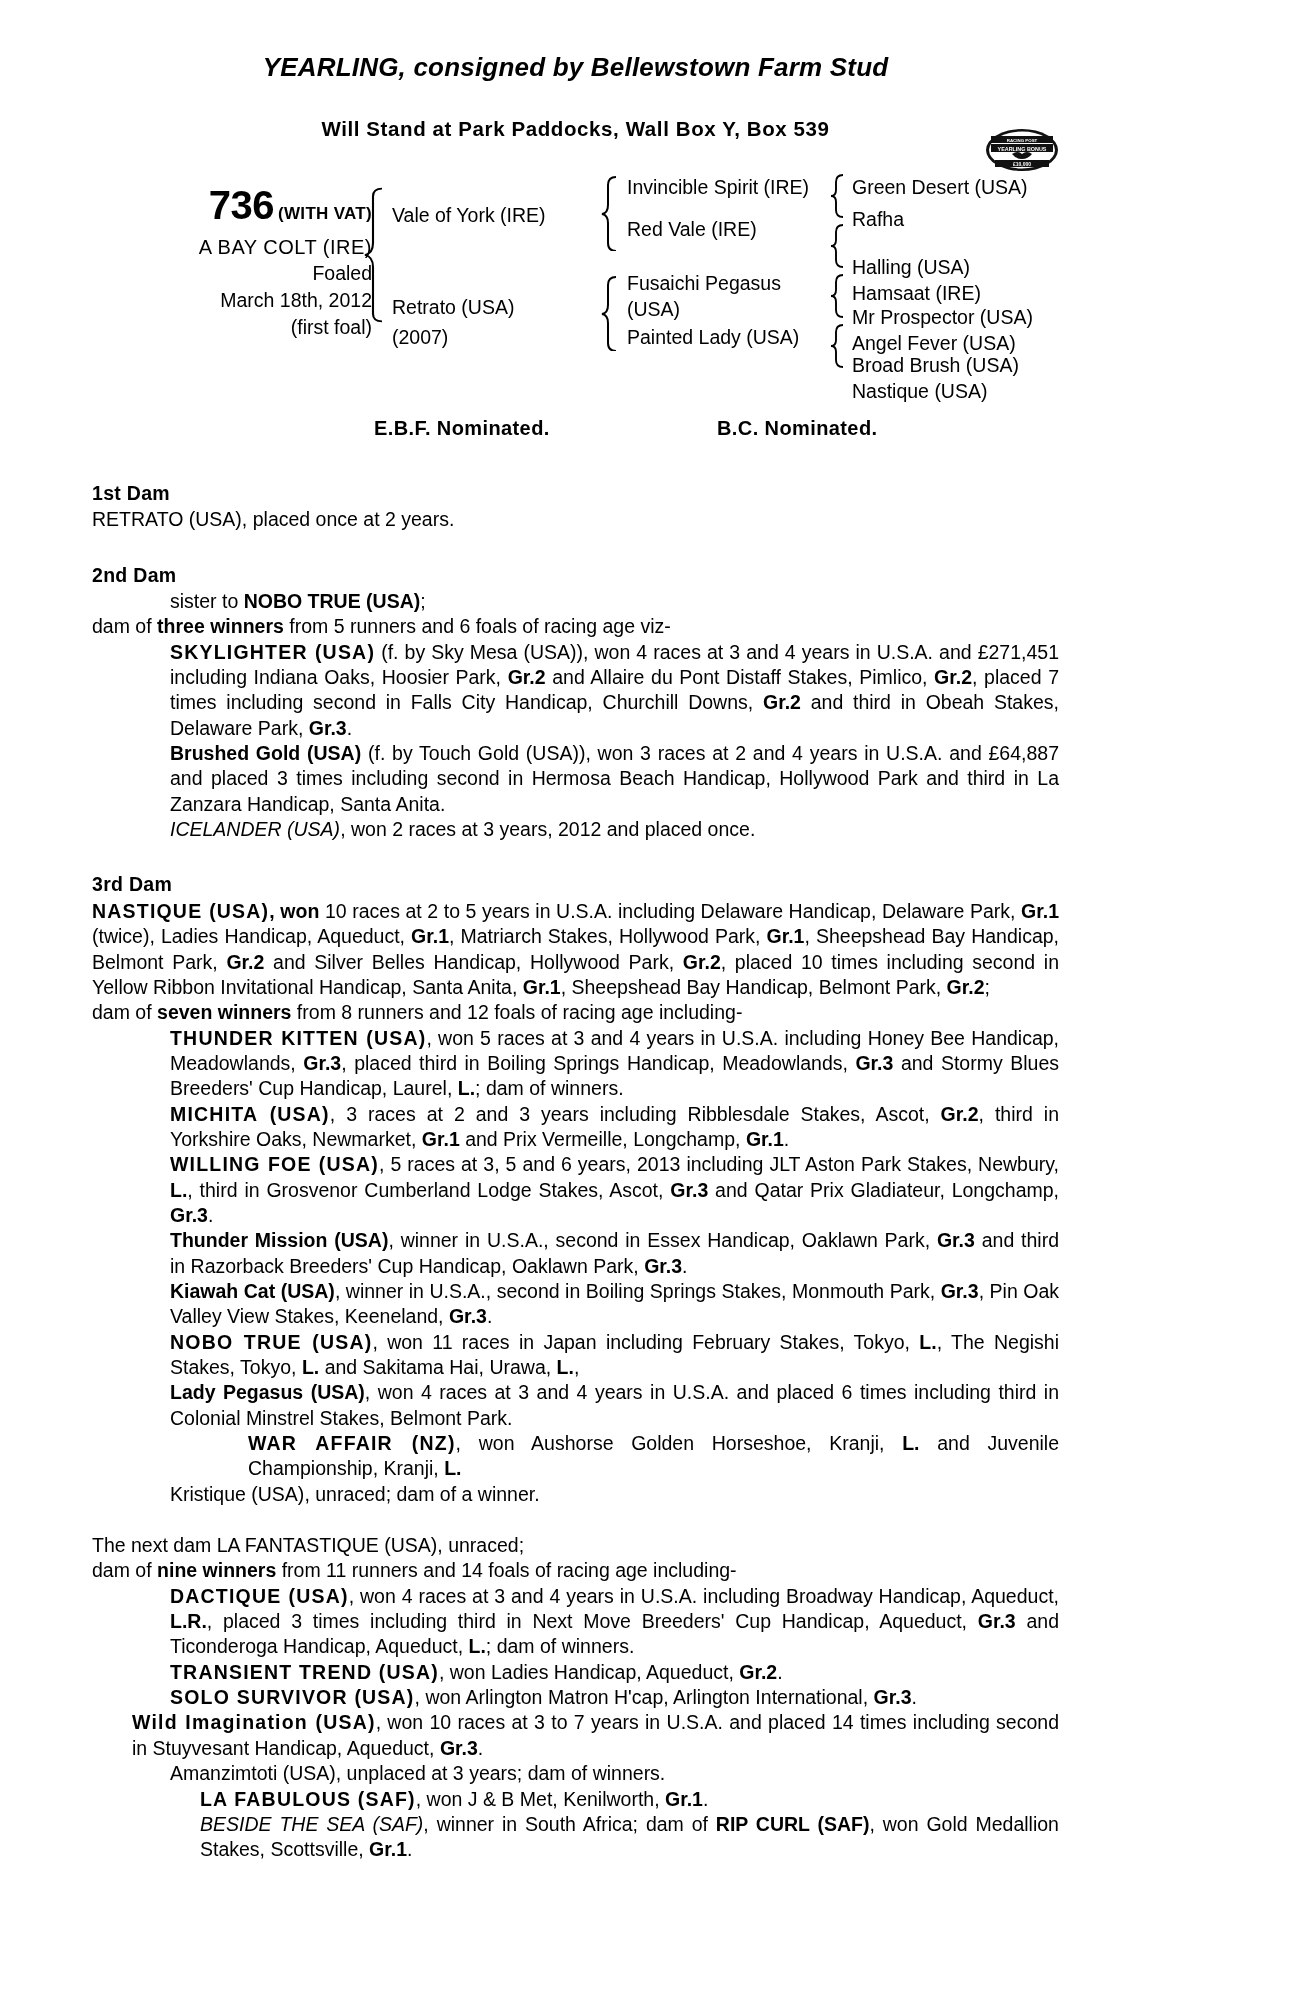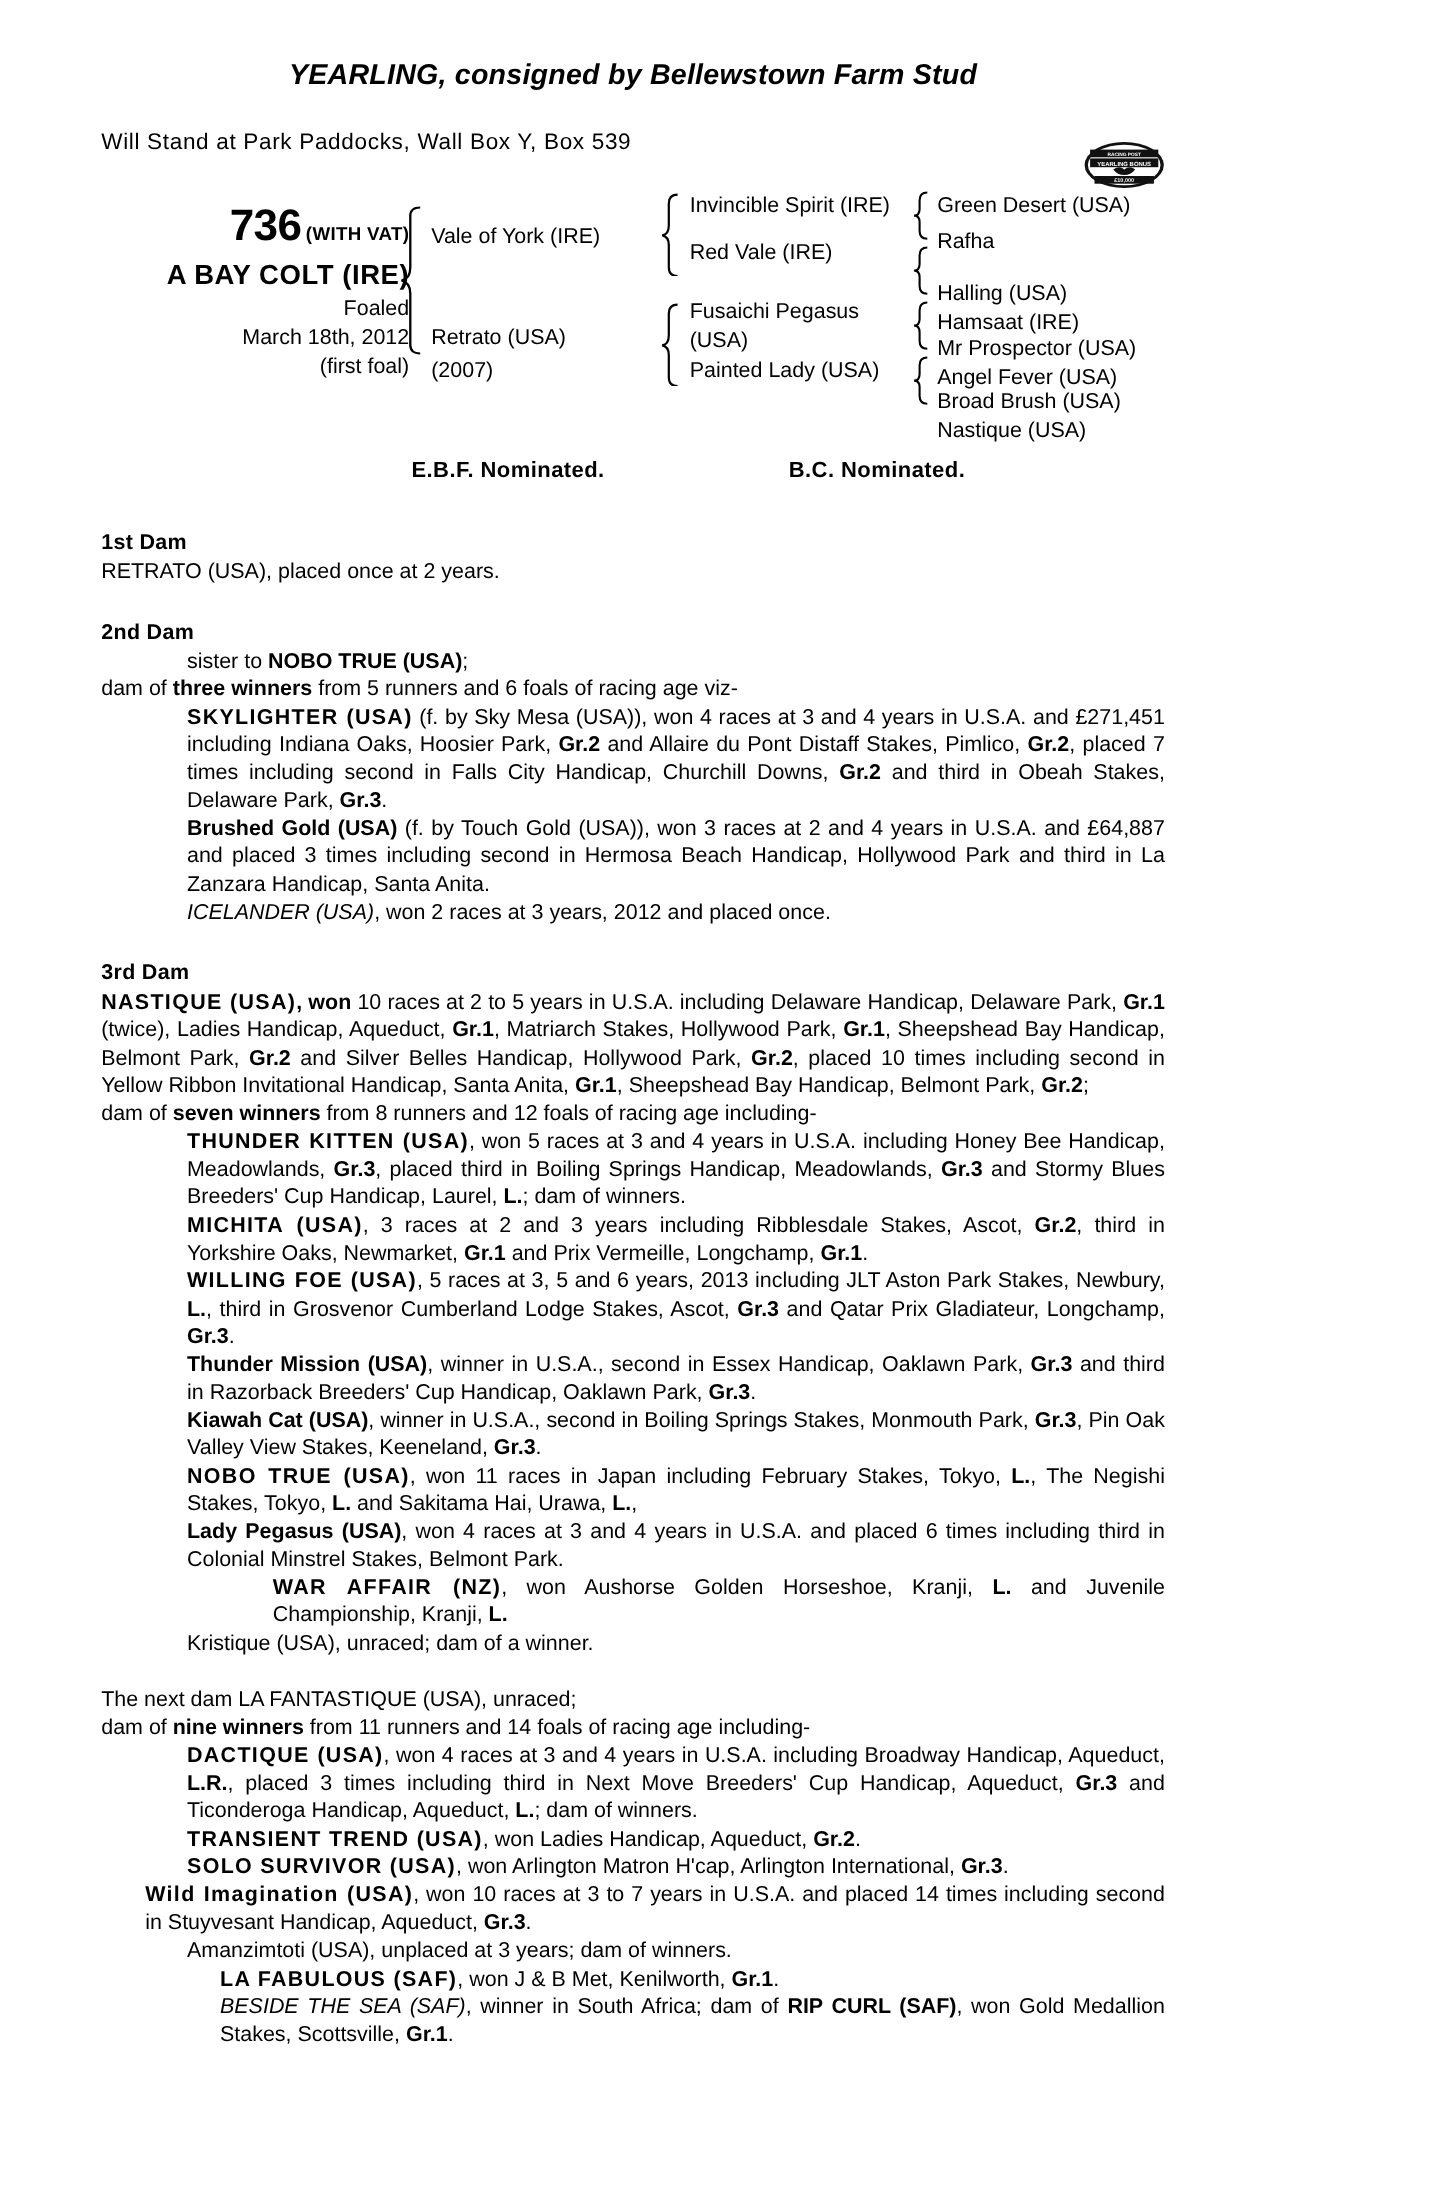--- a/index.html
+++ b/index.html
@@ -28,24 +28,25 @@
   
   .catalogue-title {
     text-align: center;
     font-style: italic;
     font-weight: bold;
     font-size: 26px;
     letter-spacing: 0.2px;
     margin: 0 0 34px 0;
   }
   .stand-line {
-    font-weight: normal;
+    font-weight: bold;
     font-size: 20.5px;
     letter-spacing: 0.6px;
     margin: 0 0 10px 0;
+    text-align: center;
   }
 
   
   .logo-badge {
     position: absolute;
     right: 96px;
     top: 128px;
     width: 74px;
     height: 44px;
   }
@@ -73,22 +74,22 @@
     vertical-align: baseline;
   }
   .vat {
     font-size: 17px;
     font-weight: bold;
     letter-spacing: 0.3px;
     display: inline-block;
     margin-left: 4px;
   }
   .colt-line {
-    font-size: 25px;
-    font-weight: bold;
+    font-size: 20px;
+    font-weight: normal;
     letter-spacing: 0.5px;
     margin-top: 2px;
   }
   .foaled-line { font-size: 19.5px; margin-top: 1px;}
   .ped-sire {
     position: absolute;
     left: 300px;
     top: 36px;
     width: 230px;
   }

